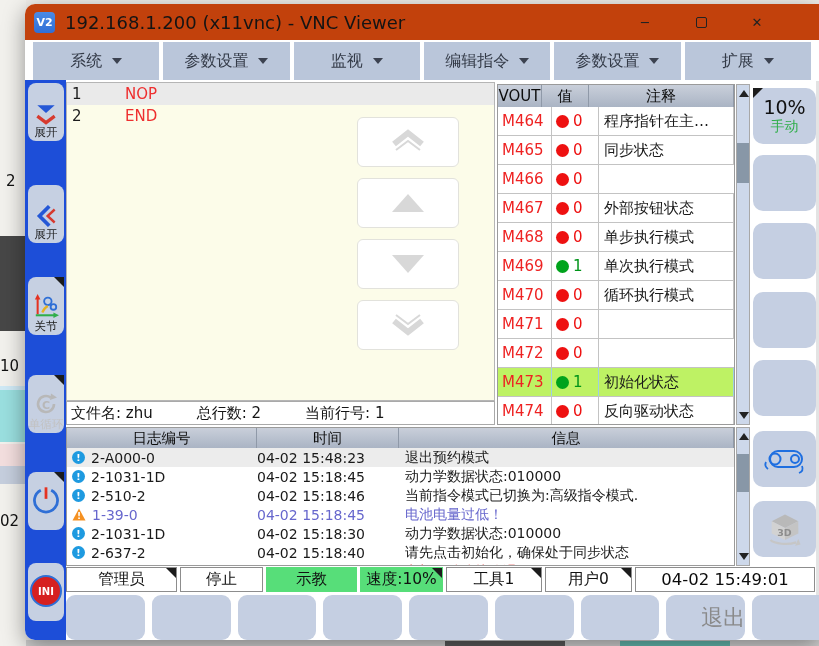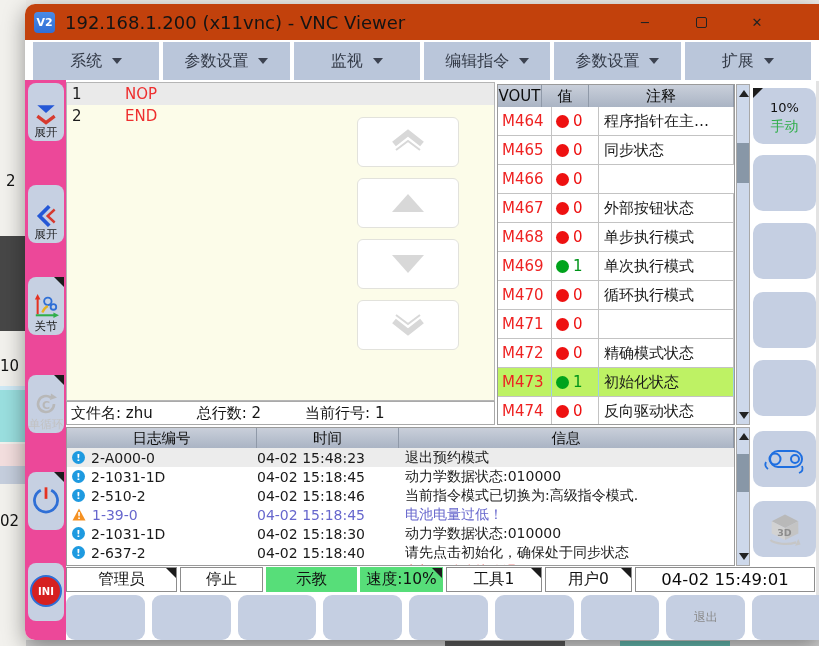--- a/index.html
+++ b/index.html
@@ -29,21 +29,21 @@
   .wc { width:56px; height:100%; display:flex; align-items:center; justify-content:center; font-size:13px; color:#222; }
   .wc-max span { display:block; width:11px; height:11px; border:1.4px solid #222; border-radius:2px; }
   .win-ctrls .pad { width:34px; }
 
   
   .menubar { position:absolute; left:0; top:36px; right:0; height:40px; background:#fff; display:flex; gap:4px; padding:2px 8px 0 8px; }
   .menu-tab { flex:1; background:#bac6da; color:#333a47; font-size:16px; display:flex; align-items:center; justify-content:center; gap:10px; }
   .menu-tab .caret { width:0; height:0; border-left:5px solid transparent; border-right:5px solid transparent; border-top:6px solid #3c4250; }
 
   
-  .sidebar { position:absolute; left:0; top:76px; width:41px; bottom:0; background:#ec4899;padding-left:20px; }
+  .sidebar { position:absolute; left:0; top:76px; width:41px; bottom:0; background:#1d4ed8;padding-left:20px; }
   .side-btn { position:absolute; left:3px; width:36px; height:58px; background:#c6d0e2; border-radius:8px;
               display:flex; flex-direction:column; align-items:center; justify-content:flex-end; padding-bottom:2px; }
   .side-btn .lbl { font-size:11.5px; color:#1c1c1c; line-height:14px; white-space:nowrap; }
   .side-btn svg { display:block; }
   .side-btn.dim .lbl { color:#c2c2c2; }
   .ini-circle { width:32px; height:32px; border-radius:50%; background:#d62020; border:2px solid #2f6fd6;
                 color:#fff; font-weight:bold; font-size:10px; display:flex; align-items:center; justify-content:center; }
   .corner-tr { position:absolute; top:0; right:0; width:0; height:0; border-left:10px solid transparent; border-top:10px solid #1c1c1c; }
   .corner-tl { position:absolute; top:0; left:0; width:0; height:0; border-right:10px solid transparent; border-top:10px solid #1c1c1c; }
 
@@ -85,21 +85,21 @@
   .vs-log { left:711px; top:423px; height:139px; }
   .vs-up, .vs-dn { position:absolute; left:2px; width:0; height:0; border-left:5px solid transparent; border-right:5px solid transparent; }
   .vs-up { top:5px; border-bottom:7px solid #222; }
   .vs-dn { bottom:5px; border-top:7px solid #222; }
   .vs-thumb { position:absolute; left:0; width:12px; background:#8897a7; }
 
   
   .rightcol { position:absolute; left:727px; top:77px; width:66px; bottom:0; background:#fff; }
   .rc-btn { position:absolute; left:1px; width:63px; height:56px; background:#c5cfe2; border-radius:10px;
             display:flex; flex-direction:column; align-items:center; justify-content:center; }
-  .speed-pct { font-size:13px; color:#111; line-height:21px; }
+  .speed-pct { font-size:19px; color:#111; line-height:21px; }
   .speed-mode { font-size:14px; color:#2fae4a; line-height:17px; }
   .win-edge { position:absolute; right:0; top:77px; width:3px; bottom:0; background:#e3e3e3; }
 
   
   .log { position:absolute; left:41px; top:423px; width:669px; height:139px; background:#fff; border:1px solid #9a9a9a; overflow:hidden; font-size:14px; }
   .log-head { display:flex; height:20px; background:linear-gradient(#c9cfda,#aab4c4); color:#0c0c0c; font-size:14.5px; }
   .log-head div { display:flex; align-items:center; justify-content:center; border-right:1px solid #8f99a8; }
   .lh-id { width:190px; } .lh-time { width:142px; } .lh-msg { flex:1; }
   .log-row { display:flex; height:19px; align-items:center; color:#1a1a1a; }
   .log-row .l-id { width:190px; display:flex; align-items:center; gap:6px; padding-left:5px; }
@@ -121,22 +121,22 @@
   .status-item[data-style="green"] { background:#57de79; border-color:#57de79; }
   .status-item .corner-tr { display:none; }
   .status-item[data-corner] .corner-tr { display:block; }
   .si-0 { width:111px; } .si-1 { width:83px; } .si-2 { width:91px; } .si-3 { width:83px; }
   .si-4 { width:96px; } .si-5 { width:87px; }
   .datetime { flex:1; background:#fff; border:1px solid #8d8d8d; color:#0c0c0c; font-size:16.5px;
               display:flex; align-items:center; justify-content:center; }
 
   
   .bottombar { position:absolute; left:41px; top:591px; right:-12px; height:45px; display:flex; gap:7px; }
-  .bb-btn { flex:1; background:#c5cfe2; border-radius:9px; display:flex; align-items:center; justify-content:center;
-            color:#8a8a8a; font-size:12px; }
+  .bb-btn { flex:1; background:#c5cfe2; border-radius:9px; display:flex; align-items:center; justify-content:flex-end;
+            color:#8a8a8a; font-size:22px; }
 </style>
 </head>
 <body>
 
 <div class="desk-strip"></div>
 <div class="desk-dark"></div>
 <div class="desk-teal"></div>
 <div class="desk-red"></div>
 <div class="desk-band"></div>
 <span class="desk-num" style="left:6px;top:172px;">2</span>
@@ -354,21 +354,20 @@
             <span class="val">0</span>
           </div>
           <div class="c-com"></div>
         </div>
         <div class="vout-row ri-8" data-state="off">
           <div class="c-id">M472</div>
           <div class="c-val">
             <span class="dot"></span>
             <span class="val">0</span>
           </div>
-          <div class="c-com">精确模式状态</div>
         </div>
         <div class="vout-row ri-9" data-state="on" data-hl="y">
           <div class="c-id">M473</div>
           <div class="c-val">
             <span class="dot"></span>
             <span class="val">1</span>
           </div>
           <div class="c-com">初始化状态</div>
         </div>
         <div class="vout-row ri-10" data-state="off">

